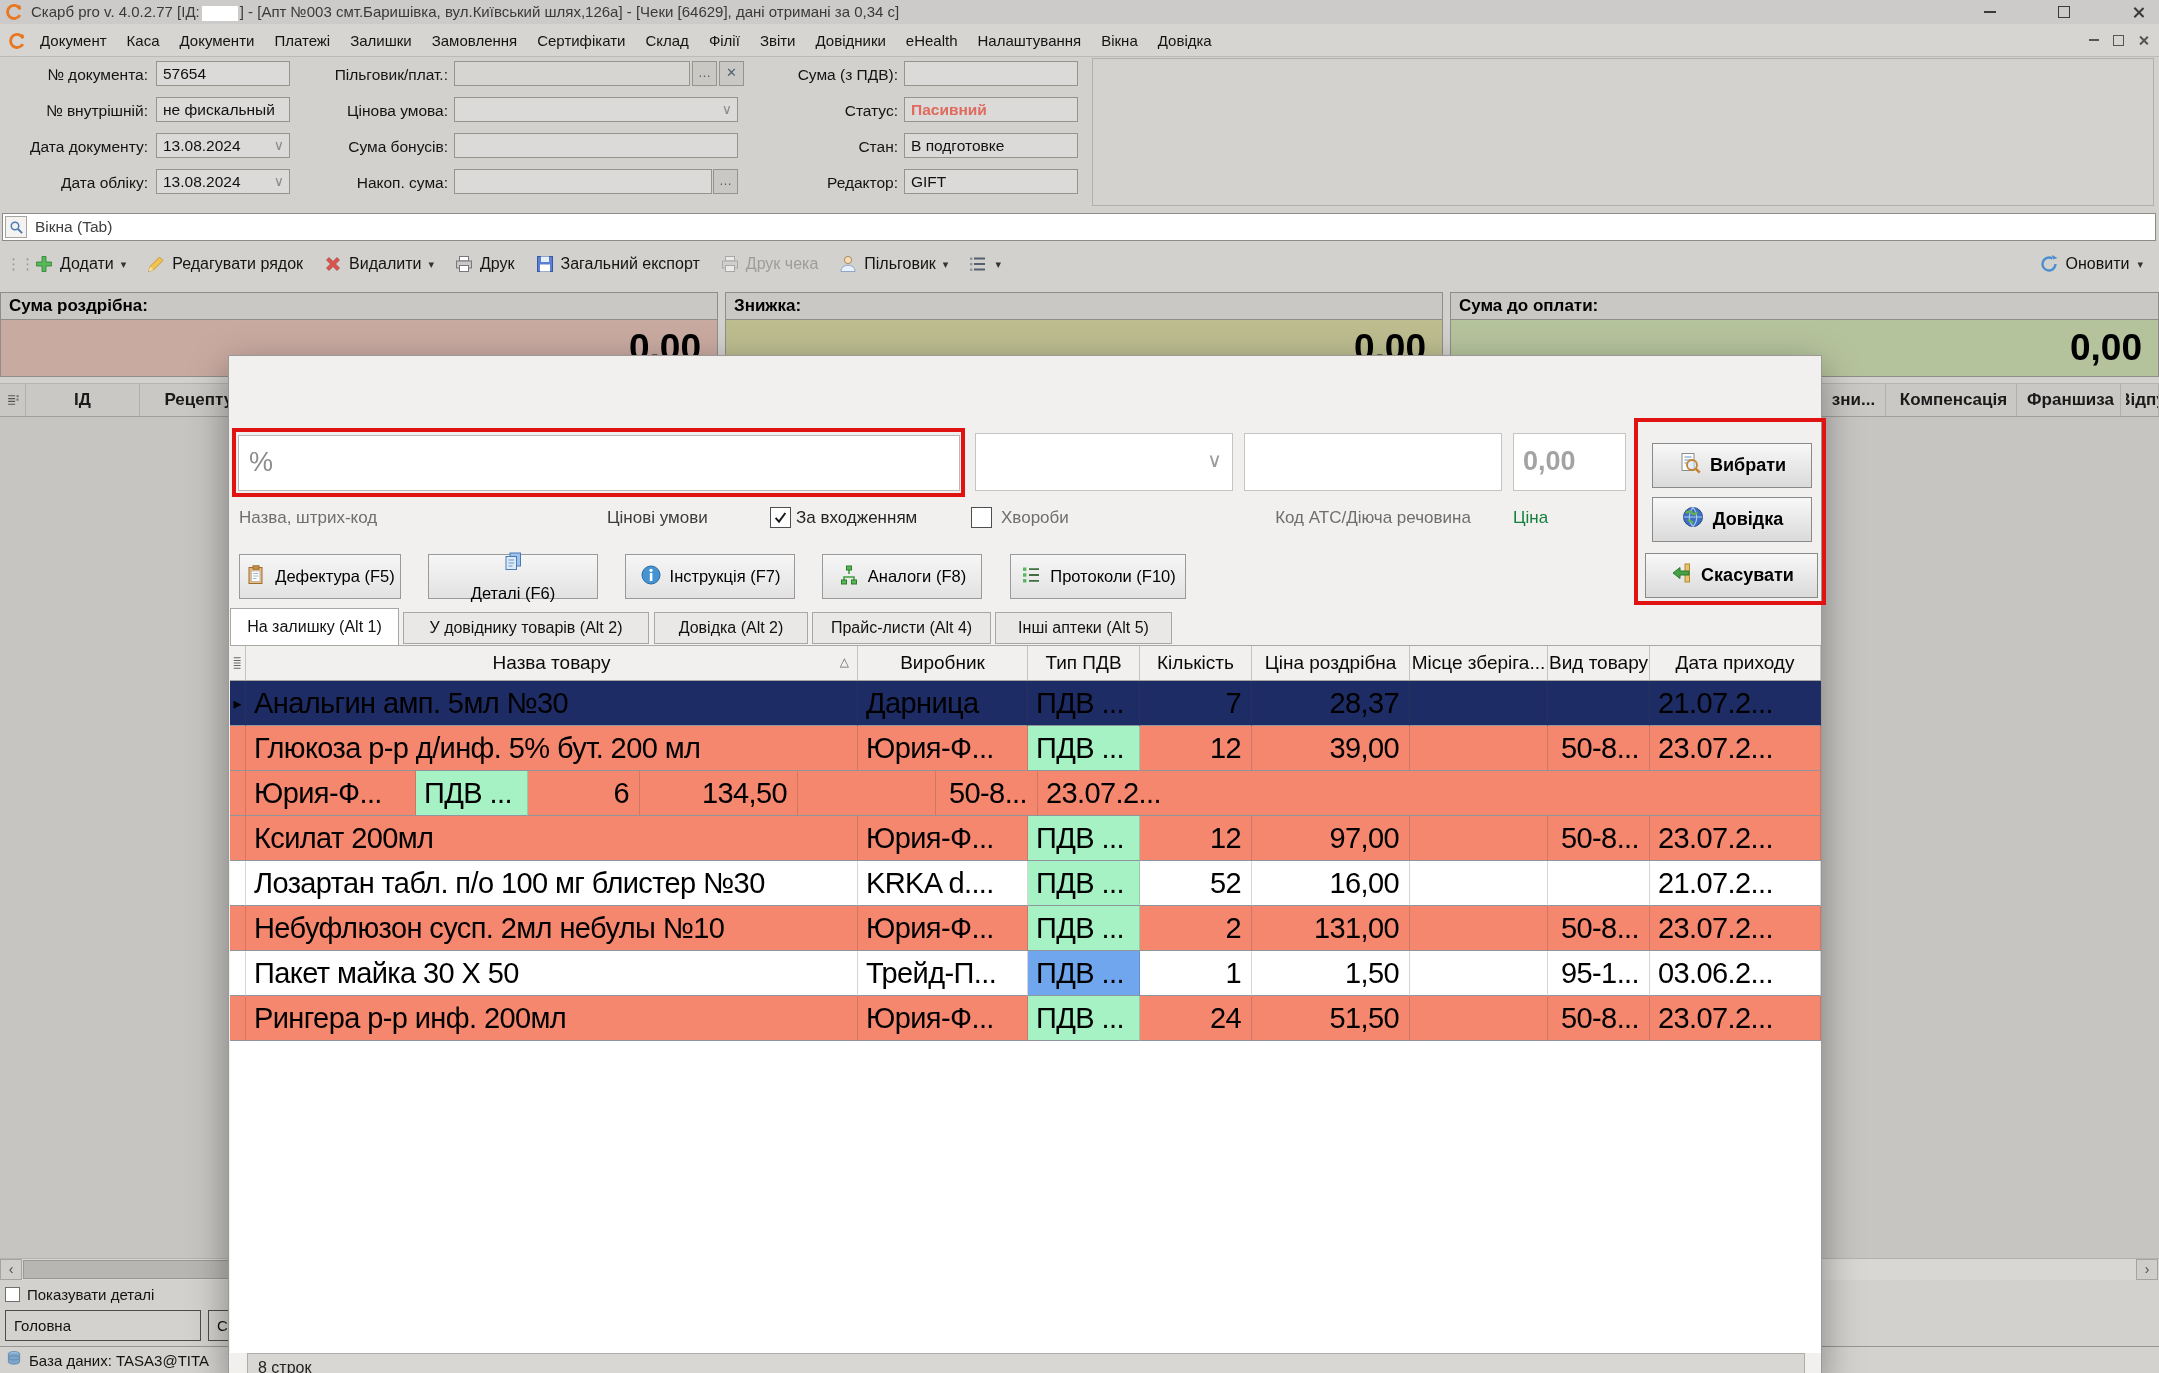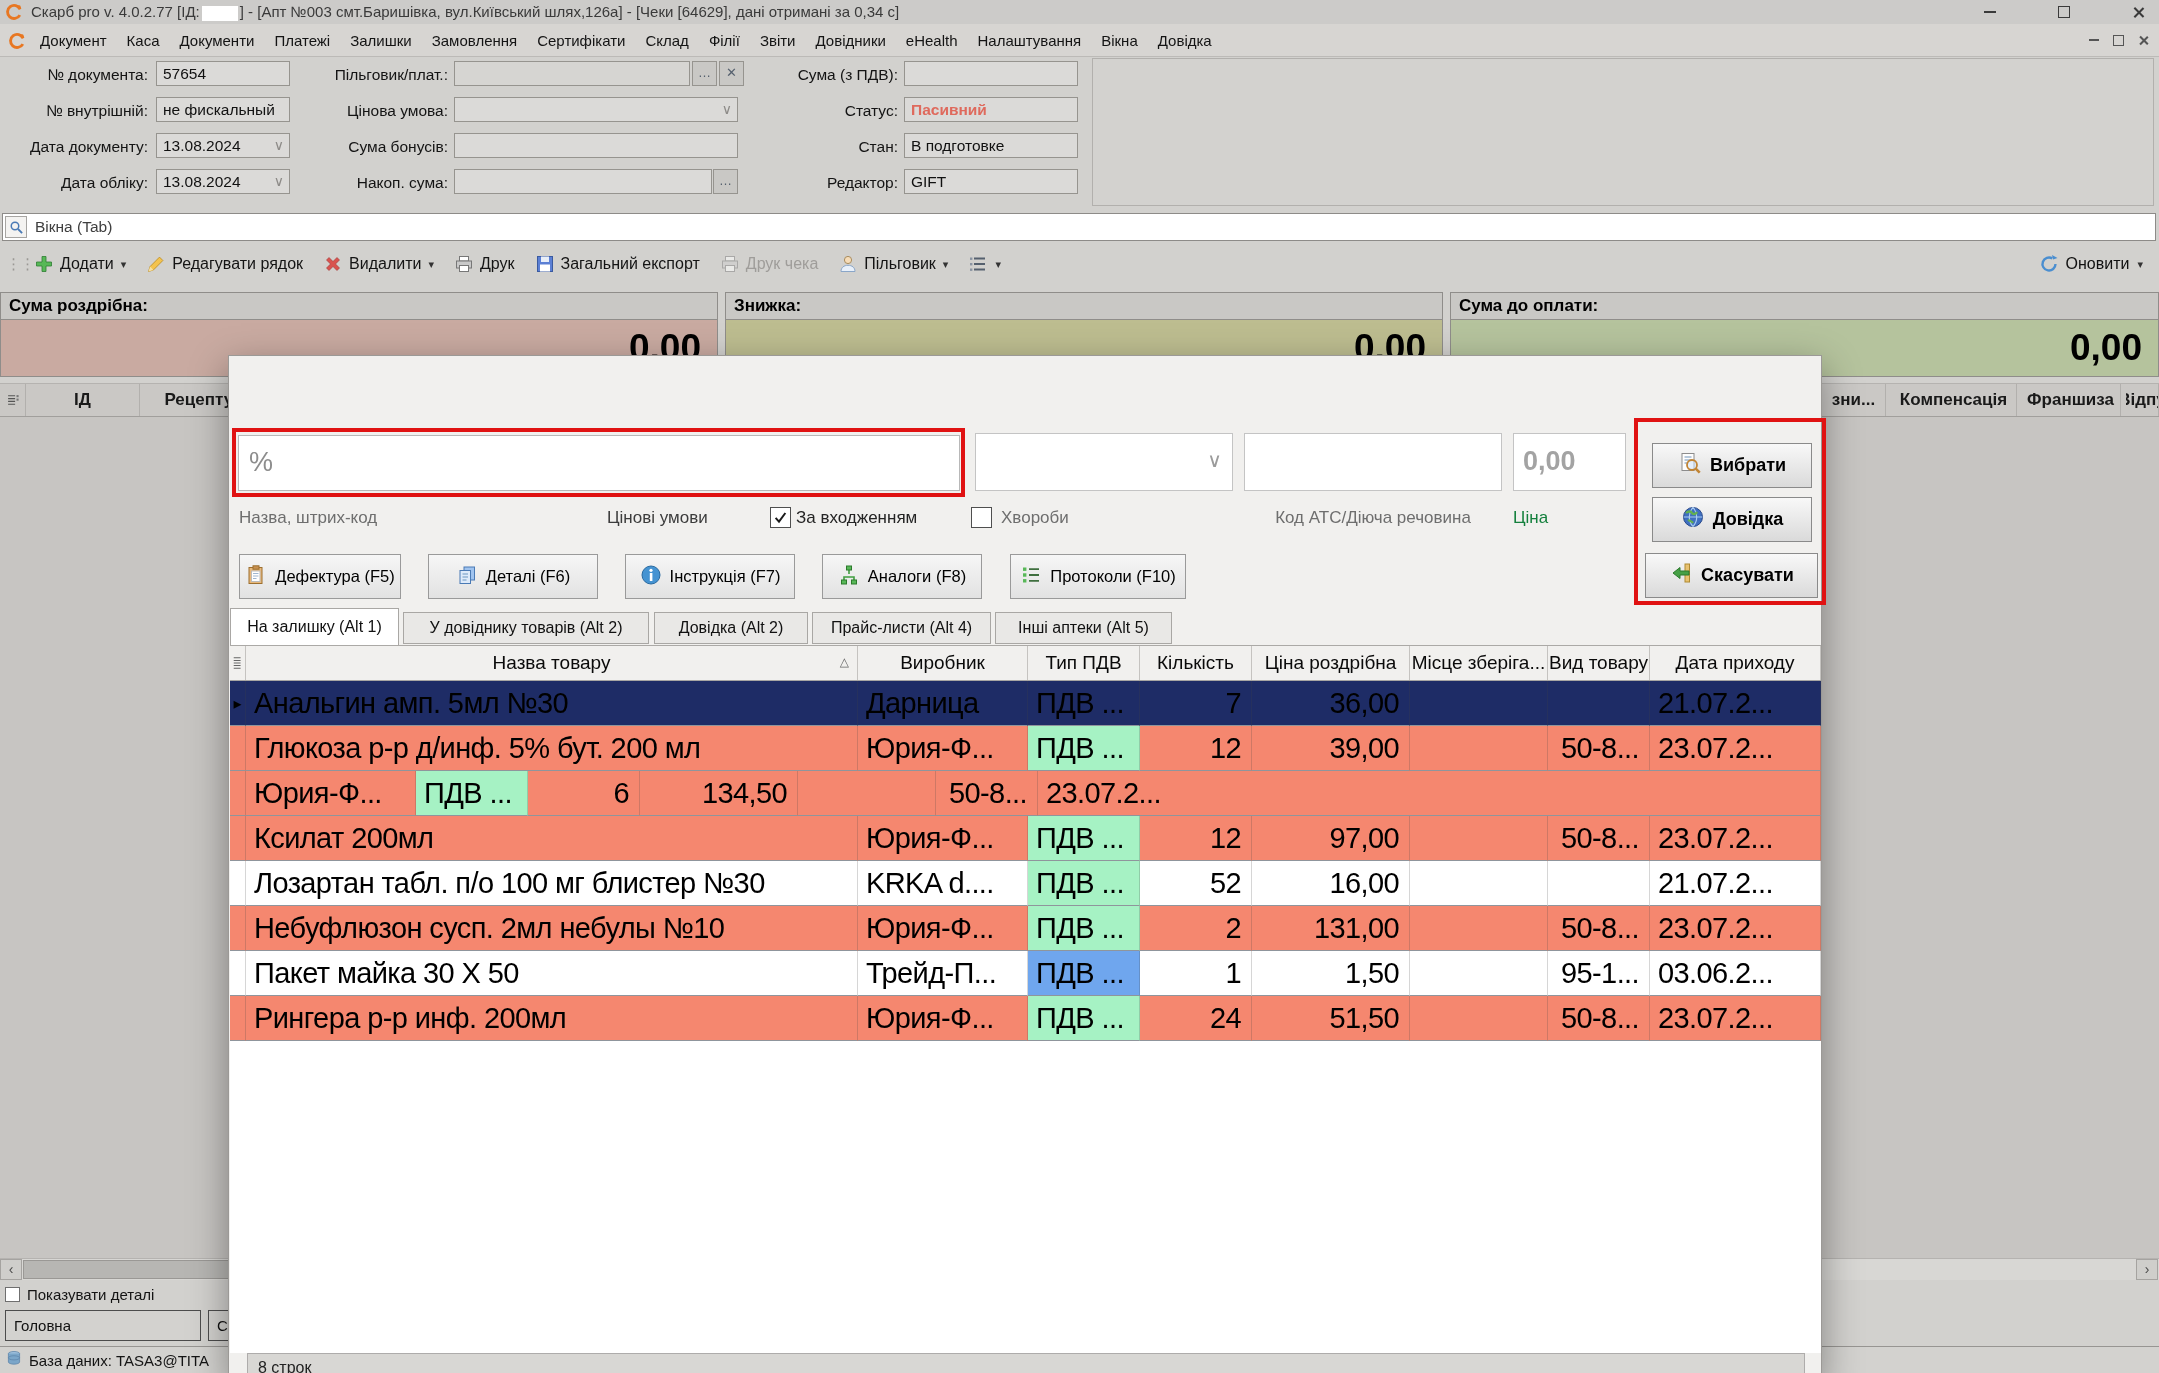--- a/index.html
+++ b/index.html
@@ -432,21 +432,21 @@
     <div id="fbuttons">
         <div class="fbtn" style="left: 10px; width: 162px;">
           <span><svg width="22" height="22" viewBox="0 0 22 22">
               <rect x="4" y="3.5" width="13" height="16" fill="#e9b97c" stroke="#9c6f2f"></rect>
               <rect x="8" y="1.8" width="6" height="3.4" fill="#c89050" stroke="#9c6f2f"></rect>
               <rect x="6.5" y="7" width="8.5" height="10.5" fill="#fff" stroke="#bbb"></rect>
               <path d="M8 9.5h5.5M8 12h5.5M8 14.5h3.5" stroke="#9fb6d0" stroke-width="1.2"></path>
             </svg></span>
           <span>Дефектура (F5)</span>
         </div>
-        <div class="fbtn" style="left: 199px; width: 170px;">
+        <div class="fbtn" style="left: 199px; width: 170px; flex-direction: column;">
           <span><svg width="22" height="22" viewBox="0 0 22 22">
               <rect x="8" y="3" width="10.5" height="13" fill="#9fc3ef" stroke="#4a7ab5"></rect>
               <rect x="4" y="6.5" width="10.5" height="13" fill="#ddeafa" stroke="#4a7ab5"></rect>
               <path d="M6.5 10h5.5M6.5 13h5.5M6.5 16h4" stroke="#6d96c0" stroke-width="1.2"></path>
             </svg></span>
           <span>Деталі (F6)</span>
         </div>
         <div class="fbtn" style="left: 396px; width: 170px;">
           <span><svg width="22" height="22" viewBox="0 0 22 22">
               <circle cx="11" cy="11" r="9" fill="#4593d2" stroke="#2a6aa0"></circle>
@@ -497,21 +497,21 @@
         <div class="th" style="width: 102px;">Вид товару</div>
         <div class="th" style="width: 172px; flex: 1 1 0%;">Дата приходу</div>
       </div>
     <div class="tbl-body" id="tbl-body">
         <div class="tr" style="background: rgb(30, 44, 102); color: rgb(255, 255, 255);">
           <div class="td " style="width: 16px; justify-content: center; font-size: 16px; letter-spacing: 0px;">▸</div>
           <div class="td al" style="width: 612px;">Анальгин амп. 5мл №30</div>
           <div class="td al" style="width: 170px;">Дарница</div>
           <div class="td al" style="width: 112px;">ПДВ ...</div>
           <div class="td ar" style="width: 112px;">7</div>
-          <div class="td ar" style="width: 158px;">36,00</div>
+          <div class="td ar" style="width: 158px;">28,37</div>
           <div class="td al" style="width: 138px;"></div>
           <div class="td ar" style="width: 102px;"></div>
           <div class="td al" style="width: 172px; flex: 1 1 0%;">21.07.2...</div>
         </div>
         <div class="tr" style="background: rgb(245, 135, 111);">
           <div class="td " style="width: 16px; justify-content: center; font-size: 16px; letter-spacing: 0px;"></div>
           <div class="td al" style="width: 612px;">Глюкоза р-р д/инф. 5% бут. 200 мл</div>
           <div class="td al" style="width: 170px;">Юрия-Ф...</div>
           <div class="td al" style="width: 112px; background: rgb(166, 242, 196);">ПДВ ...</div>
           <div class="td ar" style="width: 112px;">12</div>

